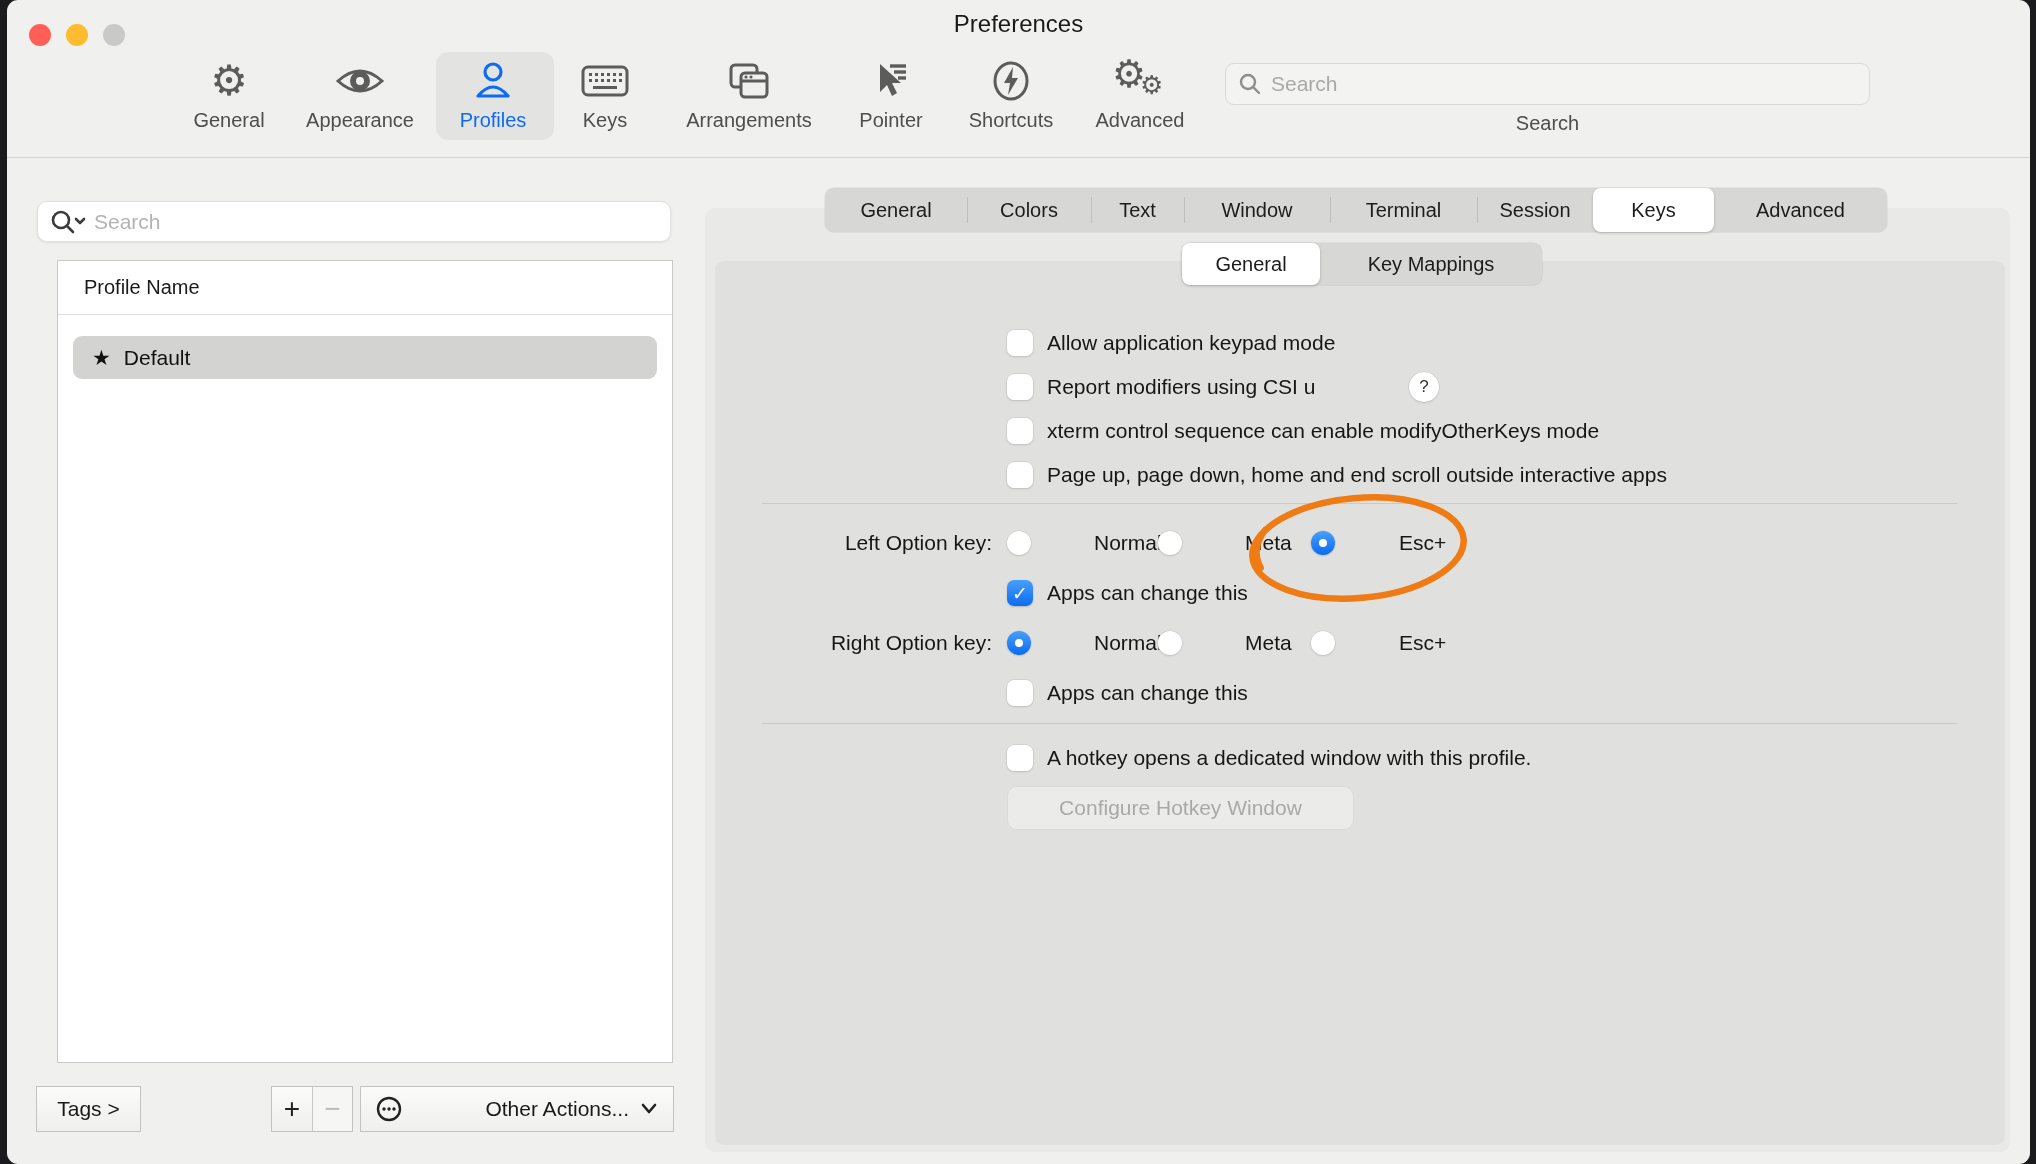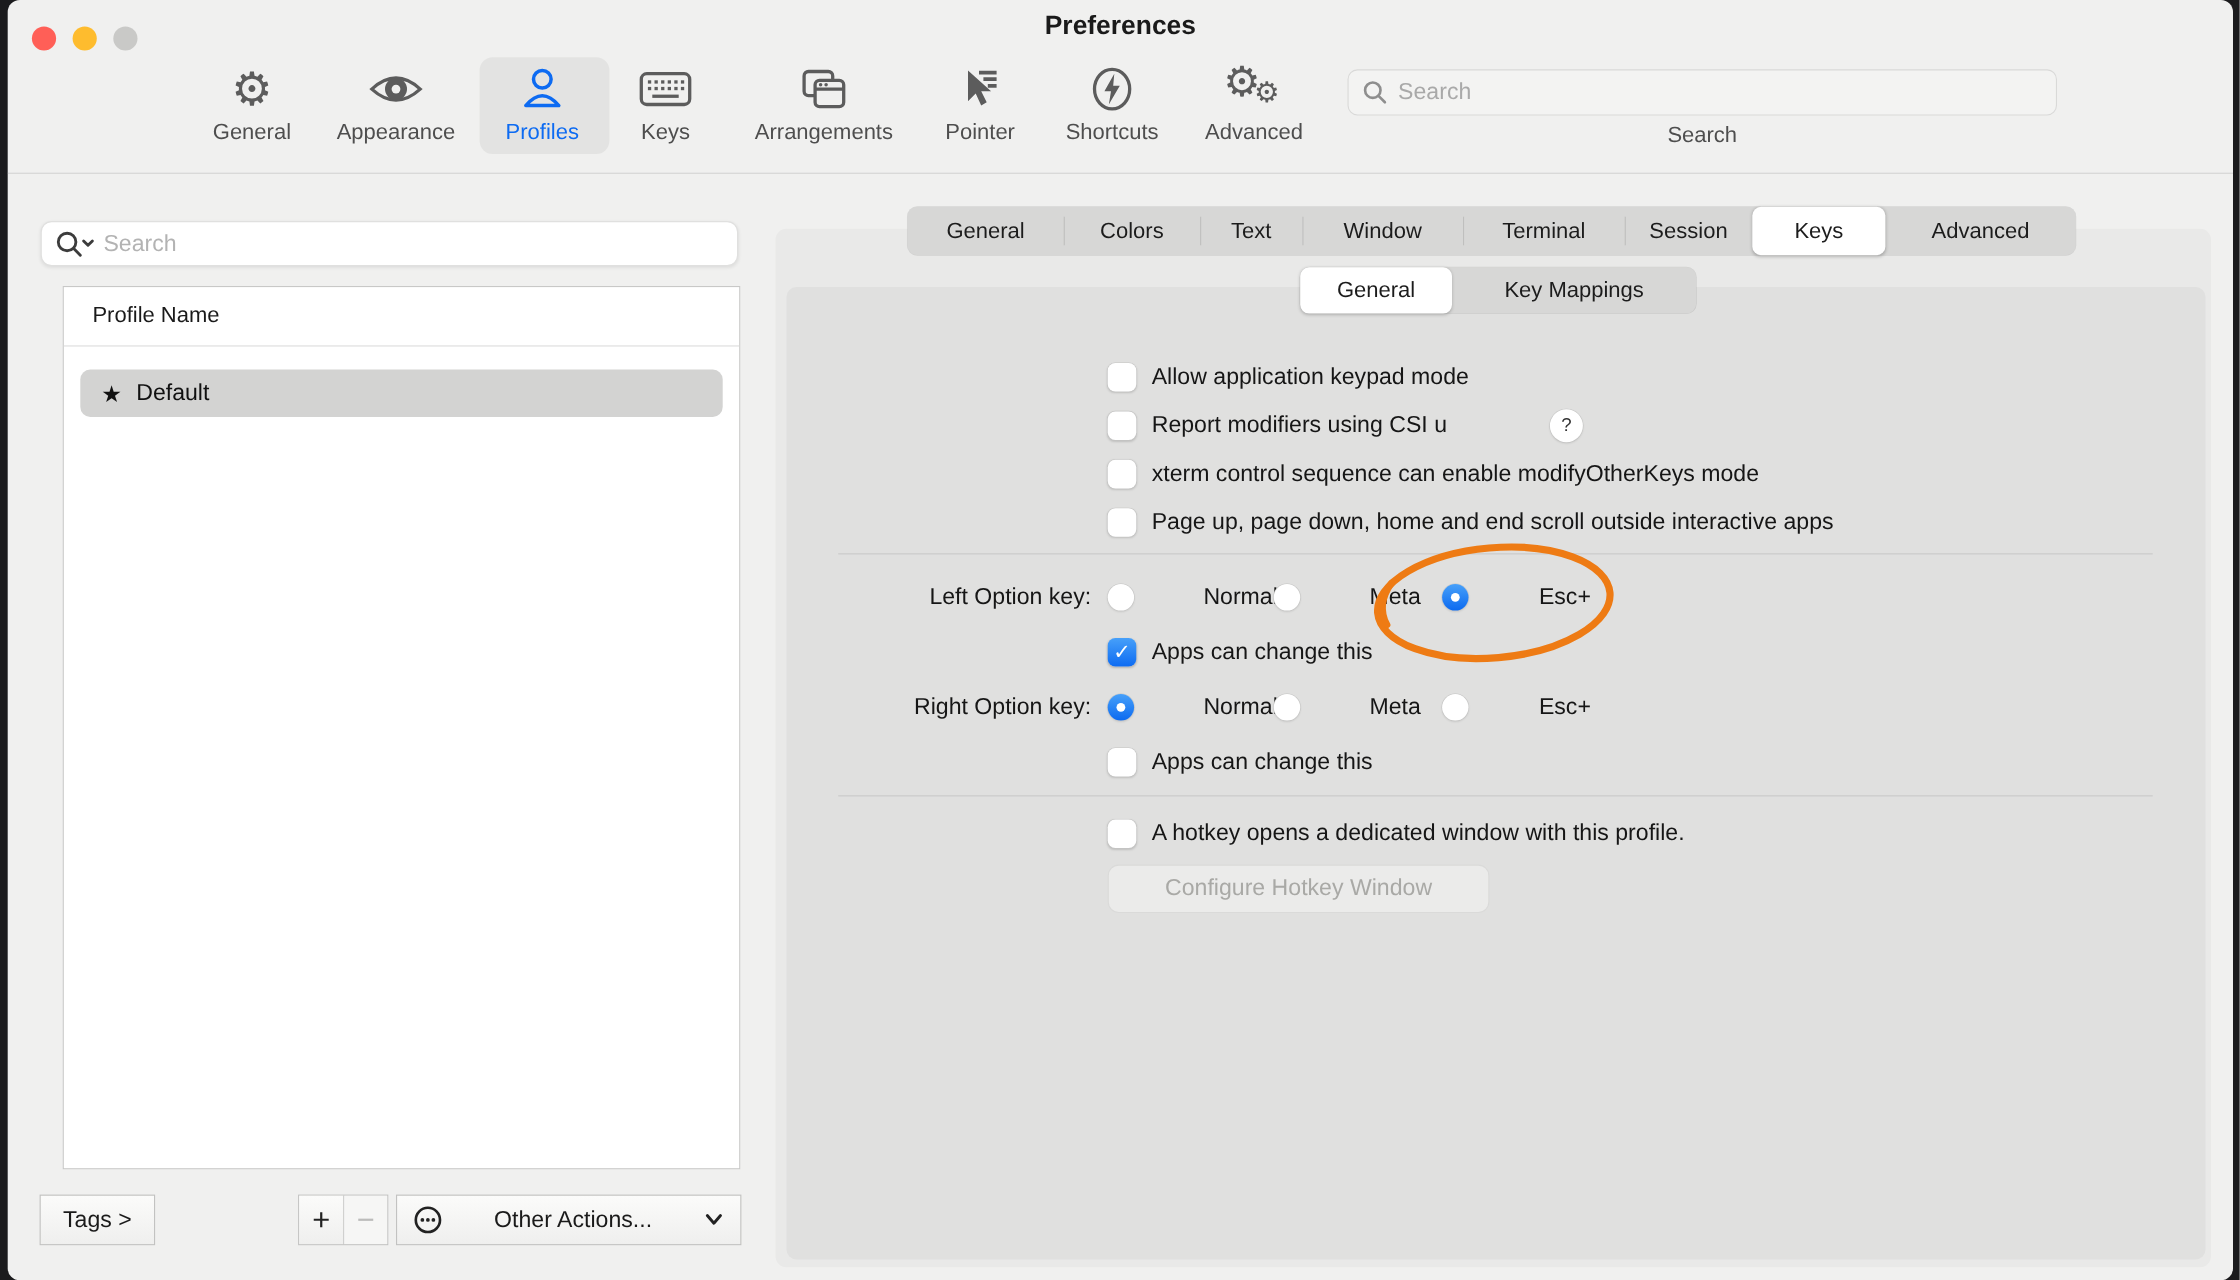--- a/index.html
+++ b/index.html
@@ -15,21 +15,21 @@
     position:absolute; left:7px; top:0; width:2023px; height:1164px;
     background:#f0f0ef; border-radius:11px; overflow:hidden;
   }
   
   .traffic { position:absolute; top:24px; width:22px; height:22px; border-radius:50%; }
   #tl-close { left:22px;  background:#ff5f57; }
   #tl-min   { left:59px;  background:#febc2e; }
   #tl-zoom  { left:96px;  background:#c9c9c7; }
   #win-title {
     position:absolute; top:10px; left:0; width:100%; text-align:center;
-    font-size:24px; font-weight:700; color:#1a1a1a;
+    font-size:24px; font-weight:400; color:#1a1a1a;
   }
   
   #profiles-hl {
     position:absolute; left:429px; top:52px; width:118px; height:88px;
     background:#e3e3e2; border-radius:12px;
   }
   .tbitem {
     position:absolute; top:56px; transform:translateX(-50%);
     display:flex; flex-direction:column; align-items:center; width:190px;
   }
@@ -83,21 +83,21 @@
     font-size:21px; color:#1a1a1a;
   }
   #tags-btn { left:29px; width:105px; }
   #pm-group { position:absolute; left:264px; top:1086px; width:82px; height:46px;
     border:1px solid #c2c2c1; display:flex; }
   #plus-btn { width:41px; border-right:1px solid #c9c9c8; background:linear-gradient(#fbfbfa,#efefee);
     display:flex; align-items:center; justify-content:center; font-size:28px; color:#222; }
   #minus-btn { width:39px; background:#f6f6f5;
     display:flex; align-items:center; justify-content:center; font-size:28px; color:#bcbcbb; }
   #other-actions { left:353px; width:314px; justify-content:flex-start; padding:0 14px; gap:10px; }
-  #other-actions .oalabel { flex:1; text-align:center; }
+  #other-actions .oalabel { flex:1; text-align:right; }
   
   #outer-panel { position:absolute; left:698px; top:208px; width:1305px; height:944px;
     background:#e9e9e8; border-radius:10px; }
   #inner-panel { position:absolute; left:708px; top:261px; width:1290px; height:884px;
     background:#e0e0df; border-radius:9px; }
   
   .seg { position:absolute; display:flex; background:#d7d7d6; border-radius:9px;
     box-shadow:0 0 0 0.5px rgba(0,0,0,0.10); }
   .seg .segment {
     display:flex; align-items:center; justify-content:center;

